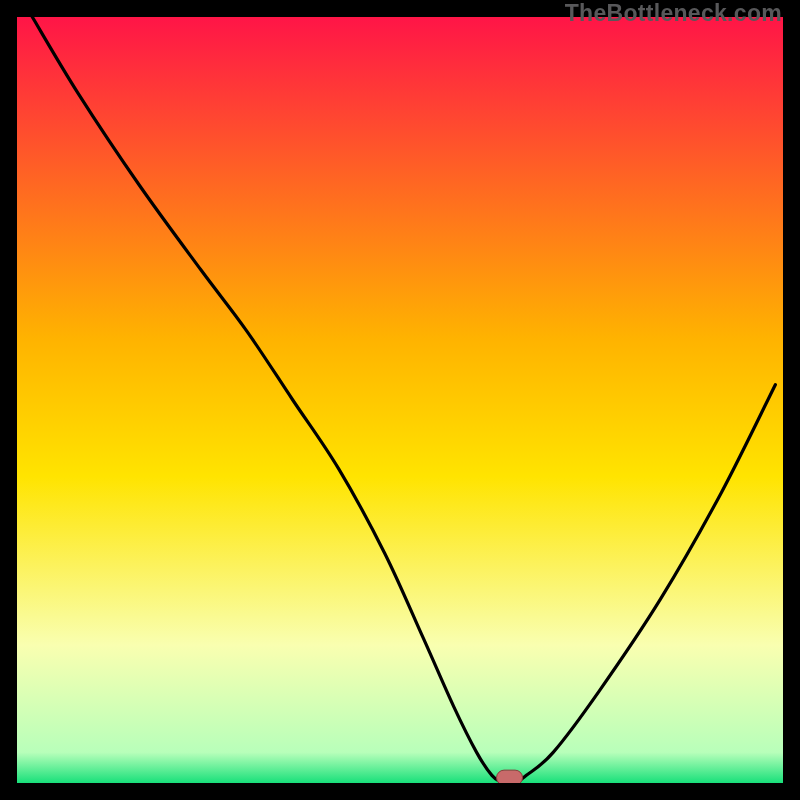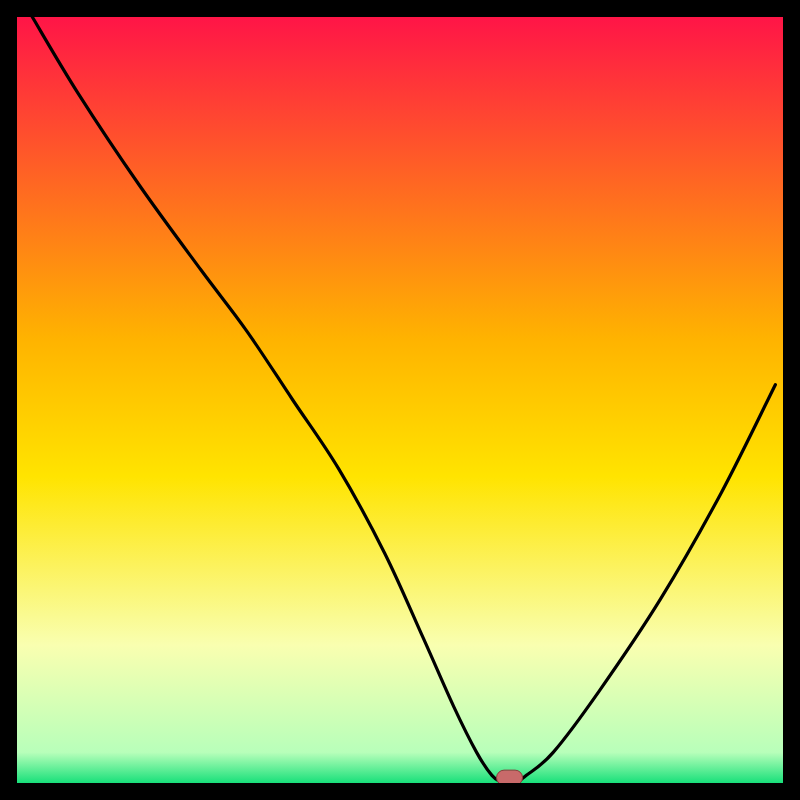--- a/index.html
+++ b/index.html
@@ -24,13 +24,14 @@
             <stop offset="82%" stop-color="#f9ffb0"></stop>
             <stop offset="96%" stop-color="#b8ffba"></stop>
             <stop offset="100%" stop-color="#18e07a"></stop>
           </linearGradient>
         </defs>
         <rect x="0" y="0" width="766" height="766" fill="url(#bg)"></rect>
         <path d="M15.32,0 C22.98,12.766666666666671 43.406666666666666,48.513333333333364 61.28,76.60000000000002 C79.15333333333334,104.68666666666668 102.13333333333334,139.15666666666667 122.56,168.51999999999998 C142.98666666666668,197.8833333333333 165.96666666666667,228.5233333333333 183.84,252.77999999999997 C201.71333333333334,277.03666666666663 214.48,292.3566666666667 229.79999999999998,314.06 C245.11999999999998,335.7633333333333 260.44,360.02 275.76,383 C291.08,405.98 306.4,426.40666666666664 321.71999999999997,451.94 C337.03999999999996,477.47333333333336 353.63666666666666,508.11333333333334 367.68,536.2 C381.72333333333336,564.2866666666667 394.49,594.9266666666667 405.98,620.46 C417.47,645.9933333333333 427.6833333333333,670.25 436.61999999999995,689.4 C445.5566666666666,708.55 453.21666666666664,723.87 459.59999999999997,735.36 C465.9833333333333,746.85 470.45166666666665,753.2333333333333 474.92,758.34 C479.3883333333334,763.4466666666667 482.58000000000004,764.7233333333334 486.41,766 C490.24,767.2766666666666 494.07000000000005,767.2766666666666 497.90000000000003,766 C501.73,764.7233333333334 503.0066666666667,763.4466666666667 509.39000000000004,758.34 C515.7733333333333,753.2333333333333 524.0716666666666,749.4033333333333 536.1999999999999,735.36 C548.3283333333333,721.3166666666667 564.2866666666666,699.6133333333333 582.16,674.08 C600.0333333333333,648.5466666666667 623.0133333333333,615.3533333333334 643.4399999999999,582.16 C663.8666666666666,548.9666666666666 685.57,510.6666666666667 704.72,474.92 C723.87,439.17333333333335 749.4033333333334,385.55333333333334 758.34,367.68" fill="none" stroke="#000000" stroke-width="3.2" stroke-linecap="round"></path>
         <rect x="479.538" y="753.138" width="26" height="15" rx="7.5" fill="#c86a6a" stroke="#8a3b3b" stroke-width="1"></rect>
       </svg>
   </div>
+  <div class="watermark">TheBottleneck.com</div>
 </div>
 
 </body></html>

